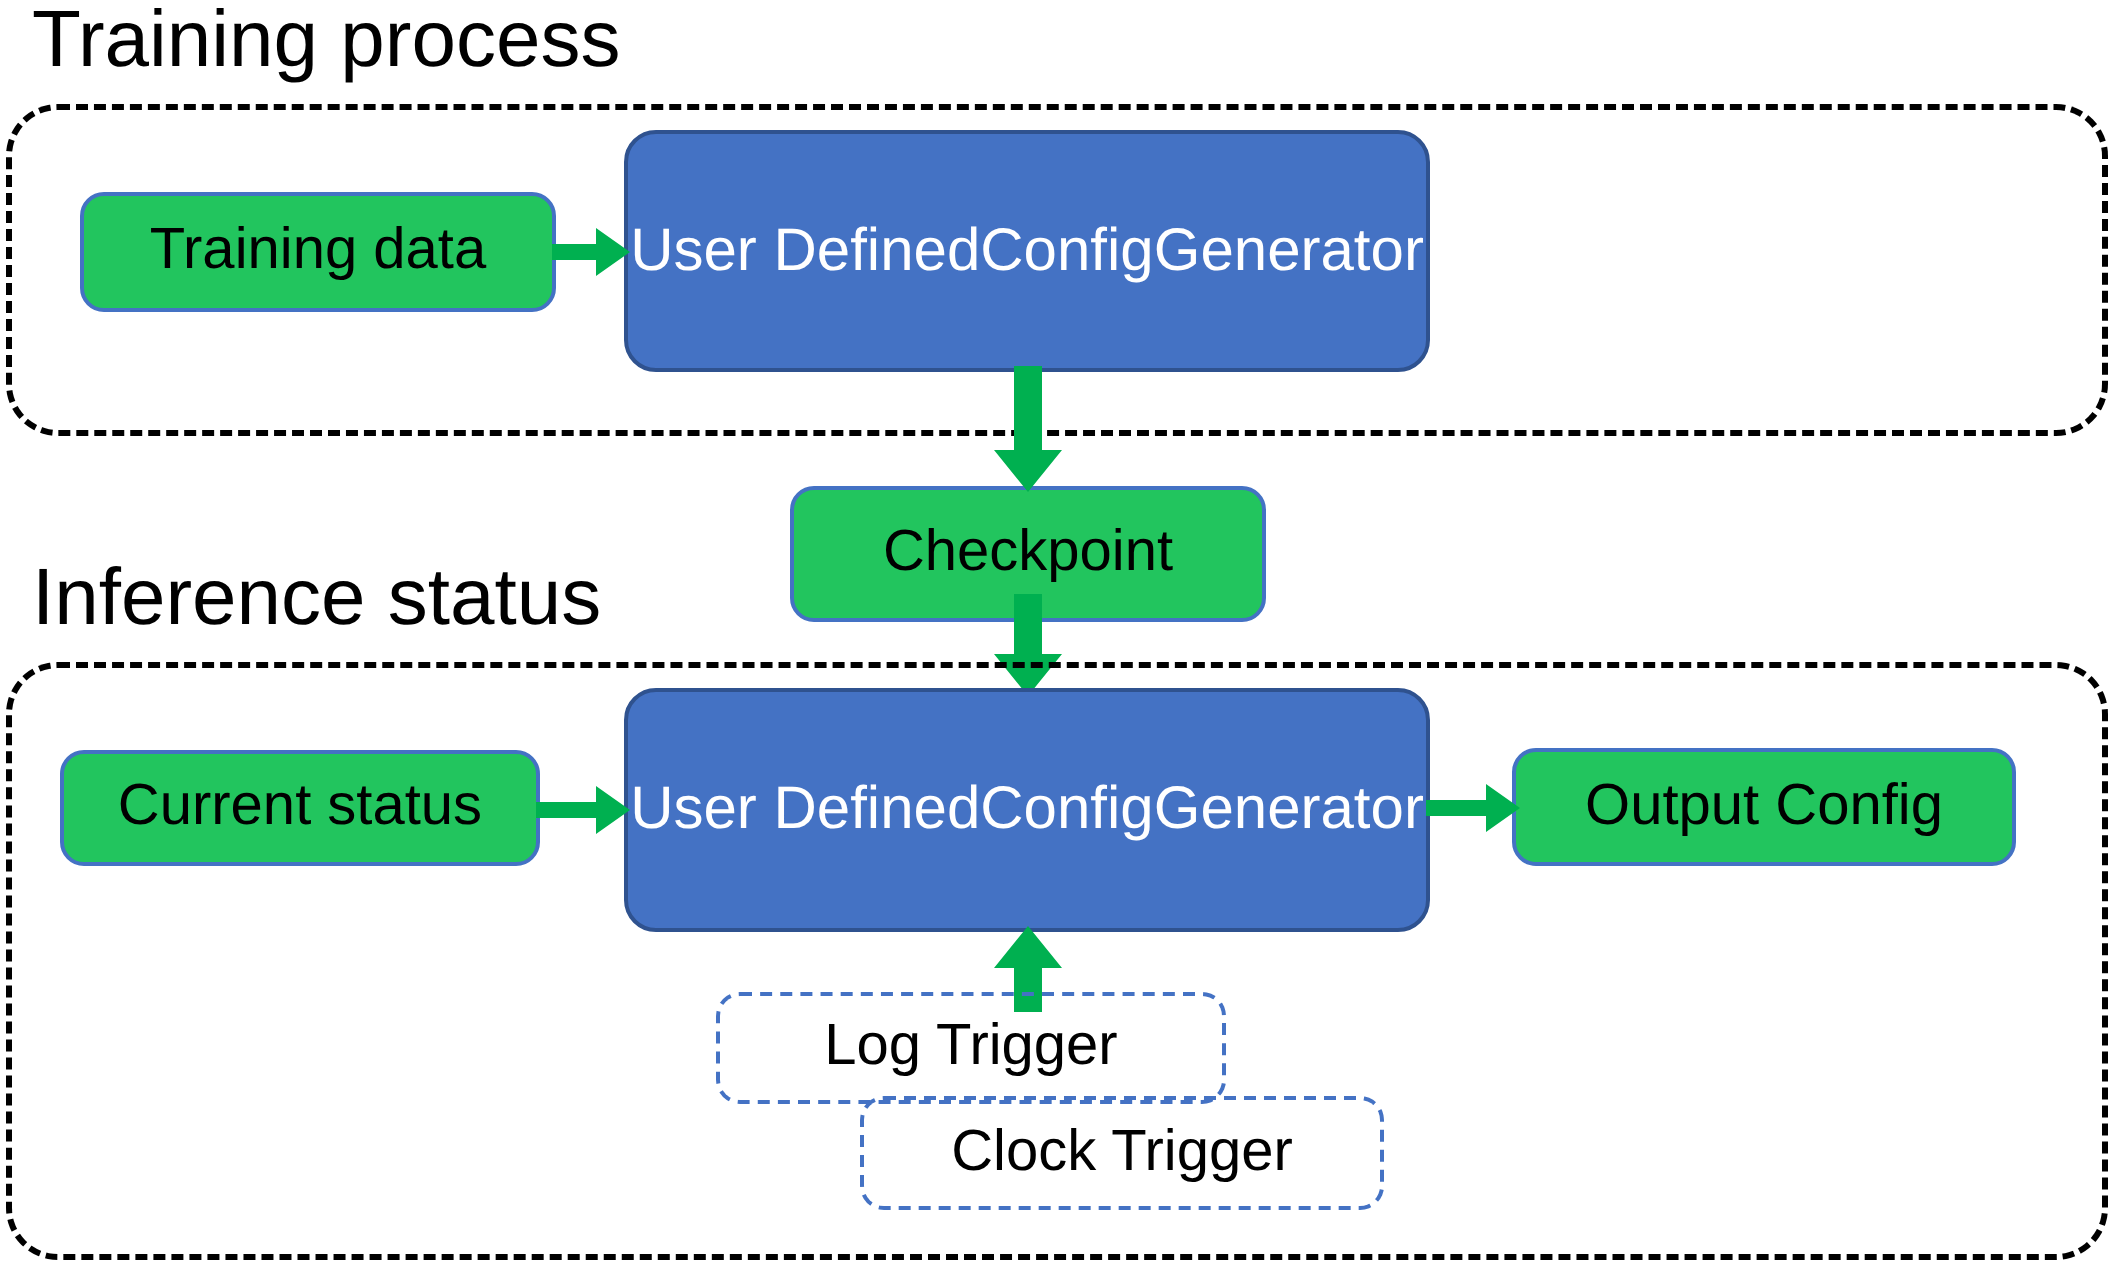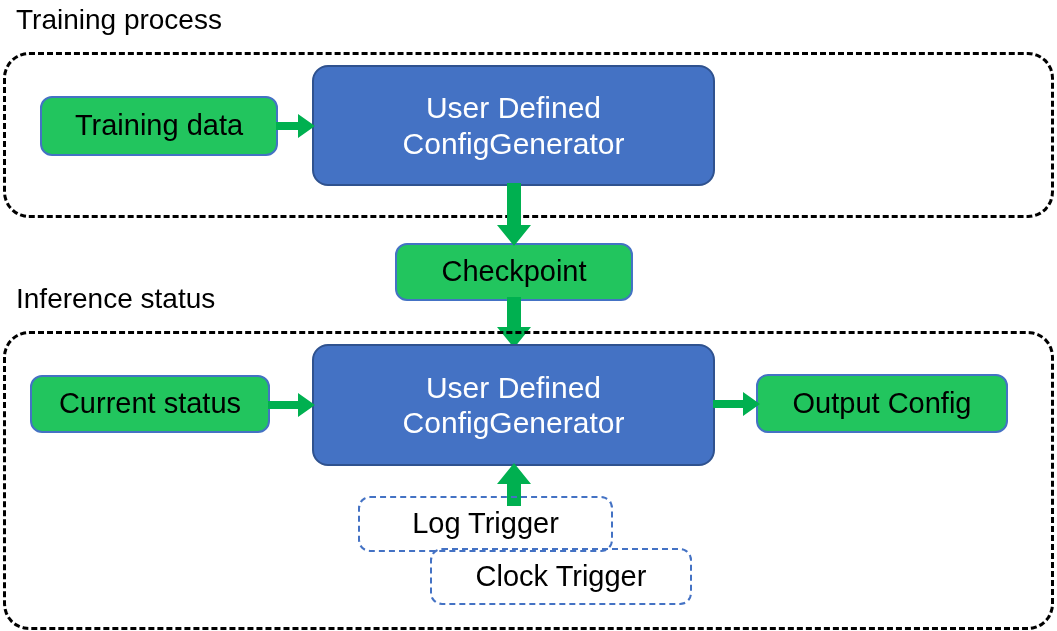--- a/index.html
+++ b/index.html
@@ -15,21 +15,21 @@
     position: relative;
     width: 1057px;
     height: 631px;
     background: #ffffff;
     overflow: hidden;
   }
 
   
   .section-caption {
     position: absolute;
-    font-size: 28px;
+    font-size: 40px;
     line-height: 32px;
     color: #000000;
     white-space: nowrap;
   }
   #caption-training  { left: 16px; top: 4px; }
   #caption-inference { left: 16px; top: 283px; }
 
   
   .group-box {
     position: absolute;
@@ -50,30 +50,30 @@
     background: #22c55e;
     border: 2px solid #4472C4;
     border-radius: 12px;
     color: #000000;
     font-size: 29px;
     line-height: 1.1;
     white-space: nowrap;
   }
 
   #node-training-data { left: 40px;  top: 96px;  width: 238px; height: 60px; }
-  #node-checkpoint    { left: 395px; top: 243px; width: 238px; height: 58px; }
+  #node-checkpoint    { left: 395px; top: 243px; width: 238px; height: 68px; }
   #node-current-status{ left: 30px;  top: 375px; width: 240px; height: 58px; }
   #node-output-config { left: 756px; top: 374px; width: 252px; height: 59px; }
 
   
   .node-filled {
     position: absolute;
     box-sizing: border-box;
     display: flex;
-    flex-direction: column;
+    flex-direction: row;
     align-items: center;
     justify-content: center;
     background: #4472C4;
     border: 2px solid #2F528F;
     border-radius: 16px;
     color: #ffffff;
     font-size: 30px;
     line-height: 1.18;
     white-space: nowrap;
     text-align: center;

